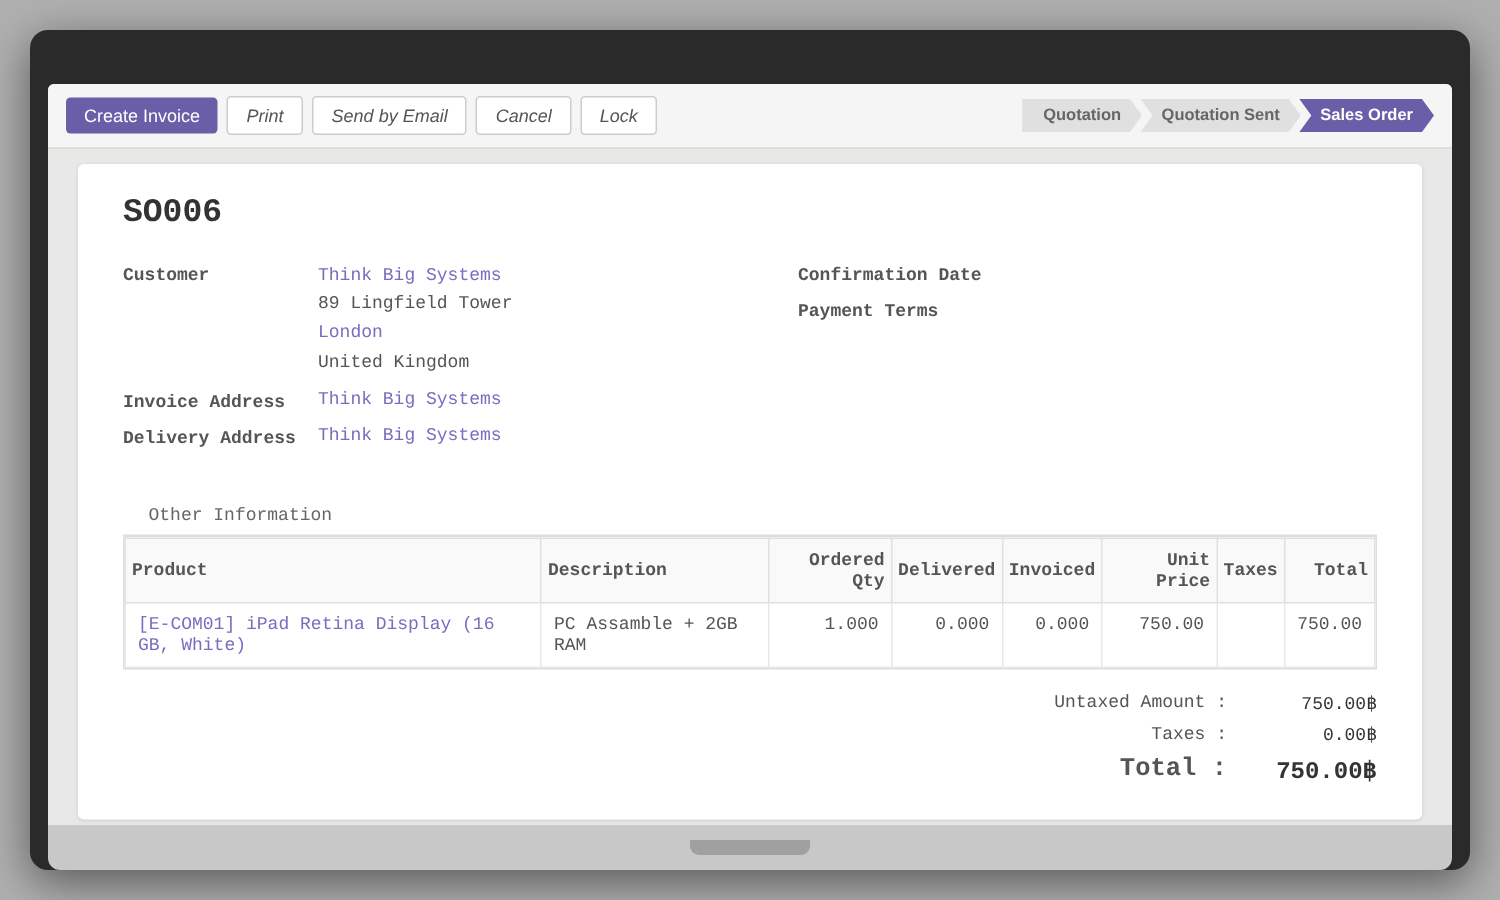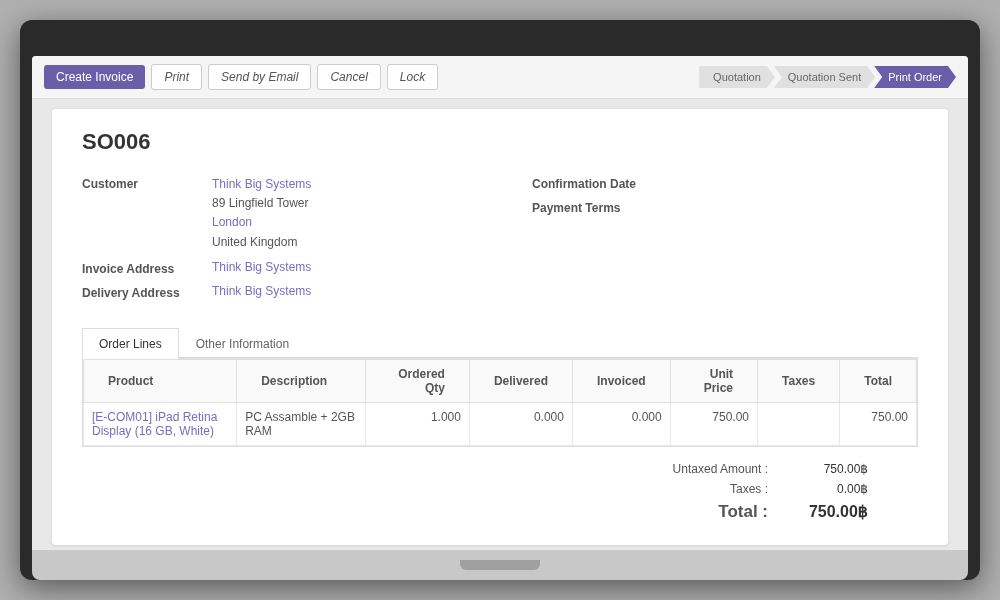--- a/index.html
+++ b/index.html
@@ -77,20 +77,21 @@
       border: 1px solid #ccc;
       font-style: italic;
     }
 
     
     .status-bar {
       margin-left: auto;
       display: flex;
       align-items: flex-end;
       gap: 0;
+      font-weight: bold;
     }
     .status-step {
       padding: 5px 14px;
       font-size: 11px;
       color: #666;
       background: #e0e0e0;
       position: relative;
       clip-path: polygon(0 0, calc(100% - 8px) 0, 100% 50%, calc(100% - 8px) 100%, 0 100%, 8px 50%);
       margin-left: -1px;
     }
@@ -107,20 +108,21 @@
       flex: 1;
       background: #e8e8e8;
       padding: 10px 20px;
       overflow-y: auto;
     }
     .document-card {
       background: white;
       border-radius: 4px;
       padding: 20px 30px;
       box-shadow: 0 1px 3px rgba(0,0,0,0.1);
+      font-family: Liberation Mono, monospace;
     }
     .doc-title {
       font-size: 22px;
       font-weight: bold;
       color: #333;
       margin-bottom: 20px;
     }
     .form-section {
       display: flex;
       gap: 64px;
@@ -187,21 +189,21 @@
     
     .order-table {
       width: 100%;
       border-collapse: collapse;
       margin-top: 0;
       font-size: 12px;
     }
     .order-table th {
       background: #f9f9f9;
       border: 1px solid #e0e0e0;
-      padding: 7px 24px;
+      padding: 7px 4px;
       text-align: left;
       font-weight: 600;
       color: #555;
     }
     .order-table th.num {
       text-align: right;
     }
     .order-table td {
       border: 1px solid #e8e8e8;
       padding: 7px 8px;
@@ -220,21 +222,21 @@
       display: flex;
       justify-content: flex-end;
       margin-top: 12px;
     }
     .totals-table {
       font-size: 12px;
       min-width: 280px;
     }
     .totals-row {
       display: flex;
-      justify-content: flex-start;
+      justify-content: flex-end;
       padding: 3px 0;
       gap: 20px;
     }
     .totals-label {
       color: #555;
       text-align: right;
       min-width: 130px;
     }
     .totals-value {
       text-align: right;
@@ -270,21 +272,21 @@
       <button class="btn btn-default">Lock</button>
 
       <div class="status-bar">
         <div class="status-step">
           <span>Quotation</span>
         </div>
         <div class="status-step">
           <span>Quotation Sent</span>
         </div>
         <div class="status-step active">
-          <span>Print Order</span>
+          <span>Sales Order</span>
         </div>
       </div>
     </div>
 
     <div class="main-content">
       <div class="document-card">
 
         <div class="doc-title">SO006</div>
 
         <div class="form-section">
@@ -322,23 +324,20 @@
               <div class="field-value"></div>
             </div>
             <div class="field-row">
               <span class="field-label">Payment Terms</span>
               <div class="field-value"></div>
             </div>
           </div>
         </div>
 
         <div class="tabs">
-          <div class="tab active">
-            <span>Order Lines</span>
-          </div>
           <div class="tab">
             <span>Other Information</span>
           </div>
         </div>
 
         <div class="tab-content">
           <table class="order-table">
             <thead>
               <tr>
                 <th>Product</th>

